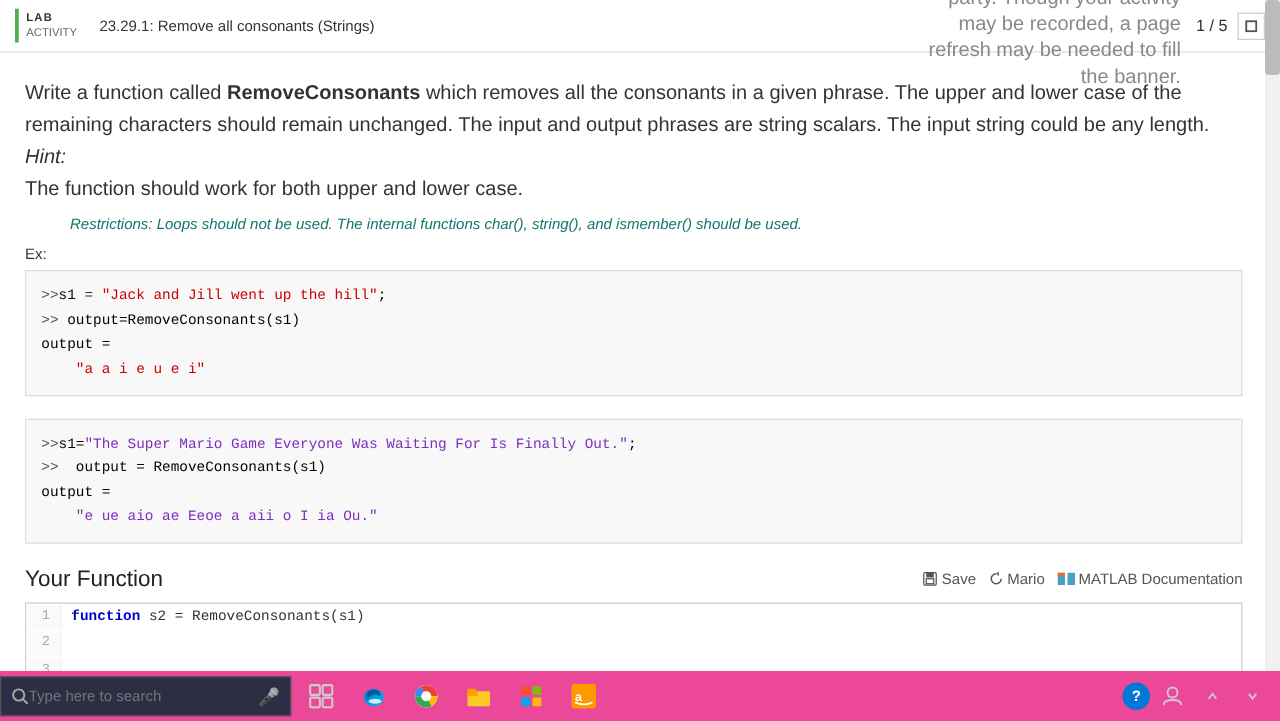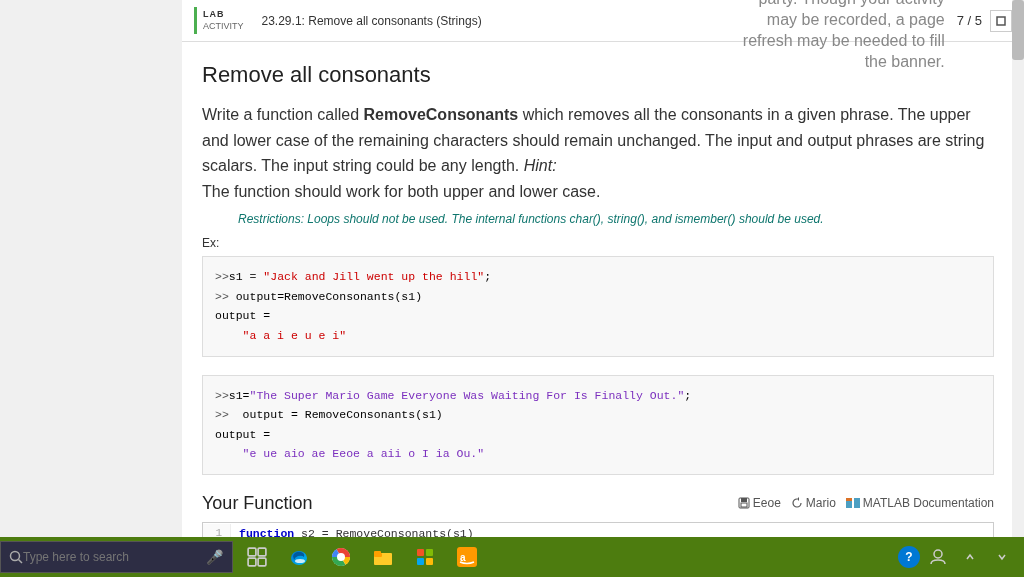--- a/index.html
+++ b/index.html
@@ -5,21 +5,21 @@
     * { margin: 0; padding: 0; box-sizing: border-box; }
     body { font-family: Arial, sans-serif; font-size: 13px; background: #e0e0e0; width: 1024px; height: 577px; overflow: hidden; }
 
     
     .taskbar {
       position: fixed;
       bottom: 0;
       left: 0;
       width: 1024px;
       height: 40px;
-      background: #4d7c0f;
+      background: #ec4899;
       display: flex;
       align-items: center;
       z-index: 100;
     }
     .taskbar-search {
       display: flex;
       align-items: center;
       background: #2d2d44;
       border: 1px solid #555;
       width: 233px;
@@ -73,20 +73,21 @@
       justify-content: center;
       color: #ccc;
       cursor: pointer;
     }
 
     
     .main-area {
       display: flex;
       height: calc(577px - 40px);
       background: #f0f0f0;
+      flex-direction: column;
     }
 
     
     .left-sidebar {
       width: 182px;
       background: #f0f0f0;
       flex-shrink: 0;
     }
 
     
@@ -292,31 +293,30 @@
 
   <div class="content-panel">
 
     <div class="header-bar">
       <div class="lab-activity-badge">
         <div class="lab-line">LAB</div>
         <div style="font-size:9px; color:#666;">ACTIVITY</div>
       </div>
       <div class="header-title">23.29.1: Remove all consonants (Strings)</div>
       <div class="header-notice">This tool is provided by a third party. Though your activity may be recorded, a page refresh may be needed to fill the banner.</div>
-      <div class="header-score">7 / 5</div>
+      <div class="header-score">1 / 5</div>
       <div class="header-expand">
         <svg width="10" height="10" viewBox="0 0 10 10" fill="none">
           <rect x="1" y="1" width="8" height="8" stroke="#555" stroke-width="1.5" fill="none"></rect>
         </svg>
       </div>
     </div>
 
     <div class="content-scroll">
 
-      <h1 class="page-title">Remove all consonants</h1>
 
       <p class="description">
         Write a function called <strong>RemoveConsonants</strong> which removes all the consonants in a given phrase.  The upper and lower case of the remaining characters should remain unchanged. The input and output phrases are string scalars. The input string could be any length.  <em>Hint:</em>
         <br>The function should work for both upper and lower case.
       </p>
 
       <p class="restrictions">Restrictions:  Loops should not be used.  The internal functions char(), string(), and ismember() should be used.</p>
 
       <p class="ex-label">Ex:</p>
 
@@ -336,21 +336,21 @@
 
       <div class="section-header">
         <span class="section-title">Your Function</span>
         <div class="section-actions">
           <button class="action-btn">
             <svg width="12" height="12" viewBox="0 0 12 12" fill="none">
               <rect x="1" y="1" width="10" height="10" rx="1" stroke="#555" stroke-width="1" fill="none"></rect>
               <rect x="3" y="1" width="6" height="4" fill="#555"></rect>
               <rect x="3" y="6" width="6" height="4" stroke="#555" stroke-width="1" fill="none"></rect>
             </svg>
-            <span>Eeoe</span>
+            <span>Save</span>
           </button>
           <button class="action-btn">
             <svg width="12" height="12" viewBox="0 0 12 12" fill="none">
               <path d="M10 6a4 4 0 1 1-4-4" stroke="#555" stroke-width="1.2" fill="none"></path>
               <path d="M6 2 L8 0 L8 4 Z" fill="#555"></path>
             </svg>
             <span>Mario</span>
           </button>
           <button class="action-btn">
             <svg width="14" height="10" viewBox="0 0 14 10" fill="none">

